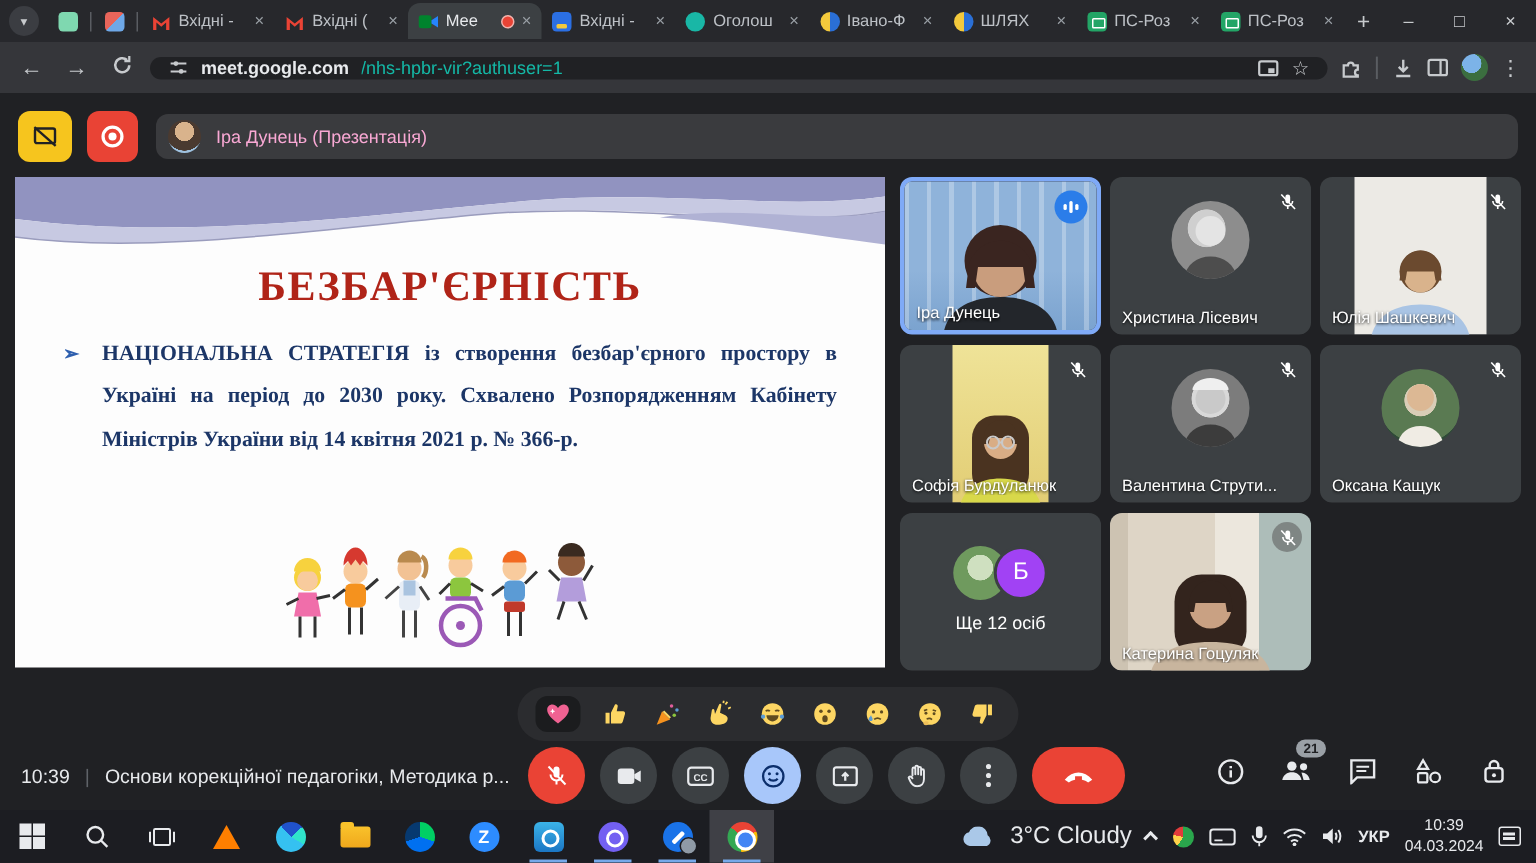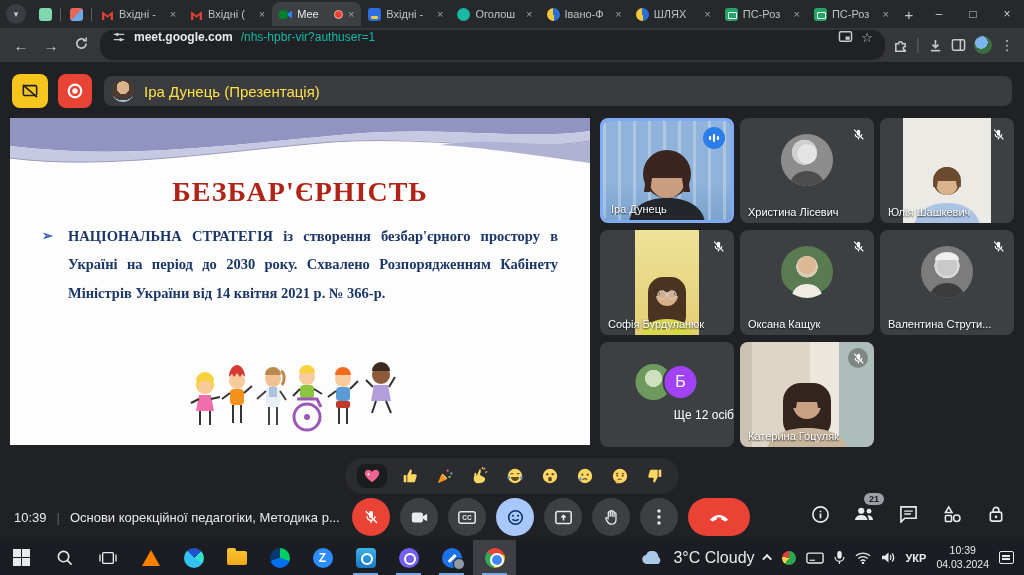--- a/index.html
+++ b/index.html
@@ -28,41 +28,41 @@
     border:1px solid #fff;border-radius:1px}
   .recdot{width:9px;height:9px;border-radius:50%;background:#e94335;border:1.5px solid #f2b3ad;flex:none}
   .newtab{width:26px;height:26px;color:#c7cacd;font-size:15px;display:flex;align-items:center;justify-content:center;flex:none}
   .wctl{display:flex;margin-left:auto;flex:none}
   .wctl span{width:34px;height:28px;display:flex;align-items:center;justify-content:center;color:#c7cacd;font-size:12px}
 
   
   .toolbar{position:absolute;left:0;top:28px;width:1024px;height:34px;background:#35363a;
     display:flex;align-items:center;padding:0 10px;gap:8px}
   .navi{color:#c7cacd;font-size:15px;width:22px;text-align:center;flex:none}
-  .omni{flex:1;height:30px;background:#202124;border-radius:13px;display:flex;align-items:flex-start;
+  .omni{flex:1;height:15px;background:#202124;border-radius:13px;display:flex;align-items:center;
     padding:0 12px;gap:8px;min-width:0}
   .omni .host{color:#e8eaed;font-size:12px;font-weight:bold}
   .omni .path{color:#14b8a6;font-size:12px;white-space:nowrap;overflow:hidden;flex:1}
   .ticn{flex:none;display:inline-flex}
   .star{color:#c7cacd;font-size:13px;flex:none}
   .avatar16{width:18px;height:18px;border-radius:50%;flex:none;
     background:radial-gradient(circle at 40% 35%,#7cb3e8 0 40%,#3b6e3f 41% 100%)}
   .kebab{color:#c7cacd;font-size:14px;flex:none;width:14px;text-align:center}
 
   
   .meet{position:absolute;left:0;top:62px;width:1024px;height:478px;background:#202124}
   .btn-yellow{position:absolute;left:12px;top:12px;width:36px;height:34px;border-radius:8px;
     background:#f6c51e;display:flex;align-items:center;justify-content:center}
   .btn-red{position:absolute;left:58px;top:12px;width:34px;height:34px;border-radius:8px;
     background:#e94335;display:flex;align-items:center;justify-content:center}
   .presenter{position:absolute;left:104px;right:12px;top:14px;height:30px;border-radius:8px;
     background:#3a3b3e;display:flex;align-items:center;gap:10px;padding:0 8px}
   .presenter .pav{width:22px;height:22px;border-radius:50%;
     background:radial-gradient(circle at 50% 35%,#d9b38c 0 35%,#4a3a30 36% 70%,#9fc2e0 71% 100%)}
-  .presenter .ptxt{color:#fde047;font-size:15px}
+  .presenter .ptxt{color:#f9a8d4;font-size:12px}
 
   
   .slide{position:absolute;left:10px;top:56px;width:580px;height:327px;background:#fdfdfd;overflow:hidden}
   .slide-title{position:absolute;left:0;right:0;top:58px;text-align:center;
     font-family:"Liberation Serif",serif;font-weight:bold;font-size:28px;letter-spacing:1px;color:#b02418}
   .slide-bullet{position:absolute;left:32px;right:32px;top:104px;position:absolute;
     font-family:"Liberation Serif",serif;font-weight:bold;font-size:14.5px;line-height:1.95;
     color:#1c3667;text-align:justify;padding-left:26px}
   .slide-bullet .marker{position:absolute;left:0;top:1px;color:#2e5fae;font-size:13px}
   .kids{position:absolute;left:50%;transform:translateX(-50%);bottom:6px}
@@ -91,21 +91,21 @@
   .ava{width:52px;height:52px;border-radius:50%;position:absolute;left:50%;top:16px;
     transform:translateX(-50%);overflow:hidden}
   .ava-gray1{background:radial-gradient(circle at 45% 35%,#cfcfcf 0 28%,#8d8d8d 29% 100%)}
   .ava-green{background:radial-gradient(circle at 50% 40%,#d9cdb7 0 26%,#5a7a52 27% 70%,#2f4a38 71% 100%)}
   .ava-gray2{background:radial-gradient(circle at 50% 38%,#d8d8d8 0 30%,#7c7c7c 31% 100%)}
   .ovf{position:absolute;left:50%;top:22px;transform:translateX(-50%);display:flex;z-index:2}
   .ovf .c1{width:36px;height:36px;border-radius:50%;
     background:radial-gradient(circle at 50% 40%,#cfe0c0 0 30%,#6f9a5e 31% 100%)}
   .ovf .c2{width:36px;height:36px;border-radius:50%;background:#a142f4;color:#fff;font-size:16px;
     display:flex;align-items:center;justify-content:center;margin-left:-9px;border:2px solid #3c4043}
-  .ovf-lbl{position:absolute;left:0;right:0;top:66px;text-align:right;color:#fff;font-size:12px}
+  .ovf-lbl{position:absolute;left:0;right:0;top:66px;text-align:center;color:#fff;font-size:12px}
 
   
   .reactions{position:absolute;left:50%;transform:translateX(-50%);top:396px;height:36px;
     background:#2b2c2f;border-radius:18px;display:flex;align-items:center;gap:11px;padding:0 12px}
   .rx{width:24px;height:24px;display:flex;align-items:center;justify-content:center;border-radius:8px}
   .rx.sel{background:#1b1c1e;width:30px}
 
   
   .foot{position:absolute;left:0;top:432px;width:1024px;height:46px;display:flex;align-items:center}
   .foot-left{display:flex;align-items:center;gap:10px;margin-left:14px;width:330px;flex:none;min-width:0}
@@ -454,54 +454,54 @@
             <rect x="9" y="3" width="6" height="11" rx="3" fill="#fff" stroke="none"></rect>
             <path d="M6 11a6 6 0 0 0 12 0"></path>
             <path d="M12 17v4"></path>
             <path d="M4 3l17 18"></path>
           </svg>
         </span>
       <span class="nm">Софія Бурдуланюк</span>
     </div>
 
     <div class="tile">
-      <div class="ava ava-green">
+      <div class="ava ava-gray2">
         <svg width="52" height="52" viewBox="0 0 52 52">
-            <circle cx="26" cy="19" r="9" fill="#dcb894"></circle>
-            <path d="M10 52c2-10 8-14 16-14s14 4 16 14z" fill="#f0ece4"></path>
+            <circle cx="26" cy="20" r="10" fill="#c9c9c9"></circle>
+            <path d="M14 14a12 8 0 0 1 24 0z" fill="#efefef"></path>
+            <path d="M8 52c2-10 9-15 18-15s16 5 18 15z" fill="#3c3c3c"></path>
           </svg>
       </div>
       <span class="micoff">
           <svg width="13" height="13" viewBox="0 0 24 24" fill="none" stroke="#fff" stroke-width="2">
             <rect x="9" y="3" width="6" height="11" rx="3" fill="#fff" stroke="none"></rect>
             <path d="M6 11a6 6 0 0 0 12 0"></path>
             <path d="M12 17v4"></path>
             <path d="M4 3l17 18"></path>
           </svg>
         </span>
-      <span class="nm">Оксана Кащук</span>
+      <span class="nm">Валентина Струти...</span>
     </div>
 
     <div class="tile">
-      <div class="ava ava-gray2">
+      <div class="ava ava-green">
         <svg width="52" height="52" viewBox="0 0 52 52">
-            <circle cx="26" cy="20" r="10" fill="#c9c9c9"></circle>
-            <path d="M14 14a12 8 0 0 1 24 0z" fill="#efefef"></path>
-            <path d="M8 52c2-10 9-15 18-15s16 5 18 15z" fill="#3c3c3c"></path>
+            <circle cx="26" cy="19" r="9" fill="#dcb894"></circle>
+            <path d="M10 52c2-10 8-14 16-14s14 4 16 14z" fill="#f0ece4"></path>
           </svg>
       </div>
       <span class="micoff">
           <svg width="13" height="13" viewBox="0 0 24 24" fill="none" stroke="#fff" stroke-width="2">
             <rect x="9" y="3" width="6" height="11" rx="3" fill="#fff" stroke="none"></rect>
             <path d="M6 11a6 6 0 0 0 12 0"></path>
             <path d="M12 17v4"></path>
             <path d="M4 3l17 18"></path>
           </svg>
         </span>
-      <span class="nm">Валентина Струти...</span>
+      <span class="nm">Оксана Кащук</span>
     </div>
 
     <div class="tile">
       <div class="ovf">
         <span class="c1"></span>
         <span class="c2">Б</span>
       </div>
       <span class="ovf-lbl">Ще 12 осіб</span>
     </div>
 

